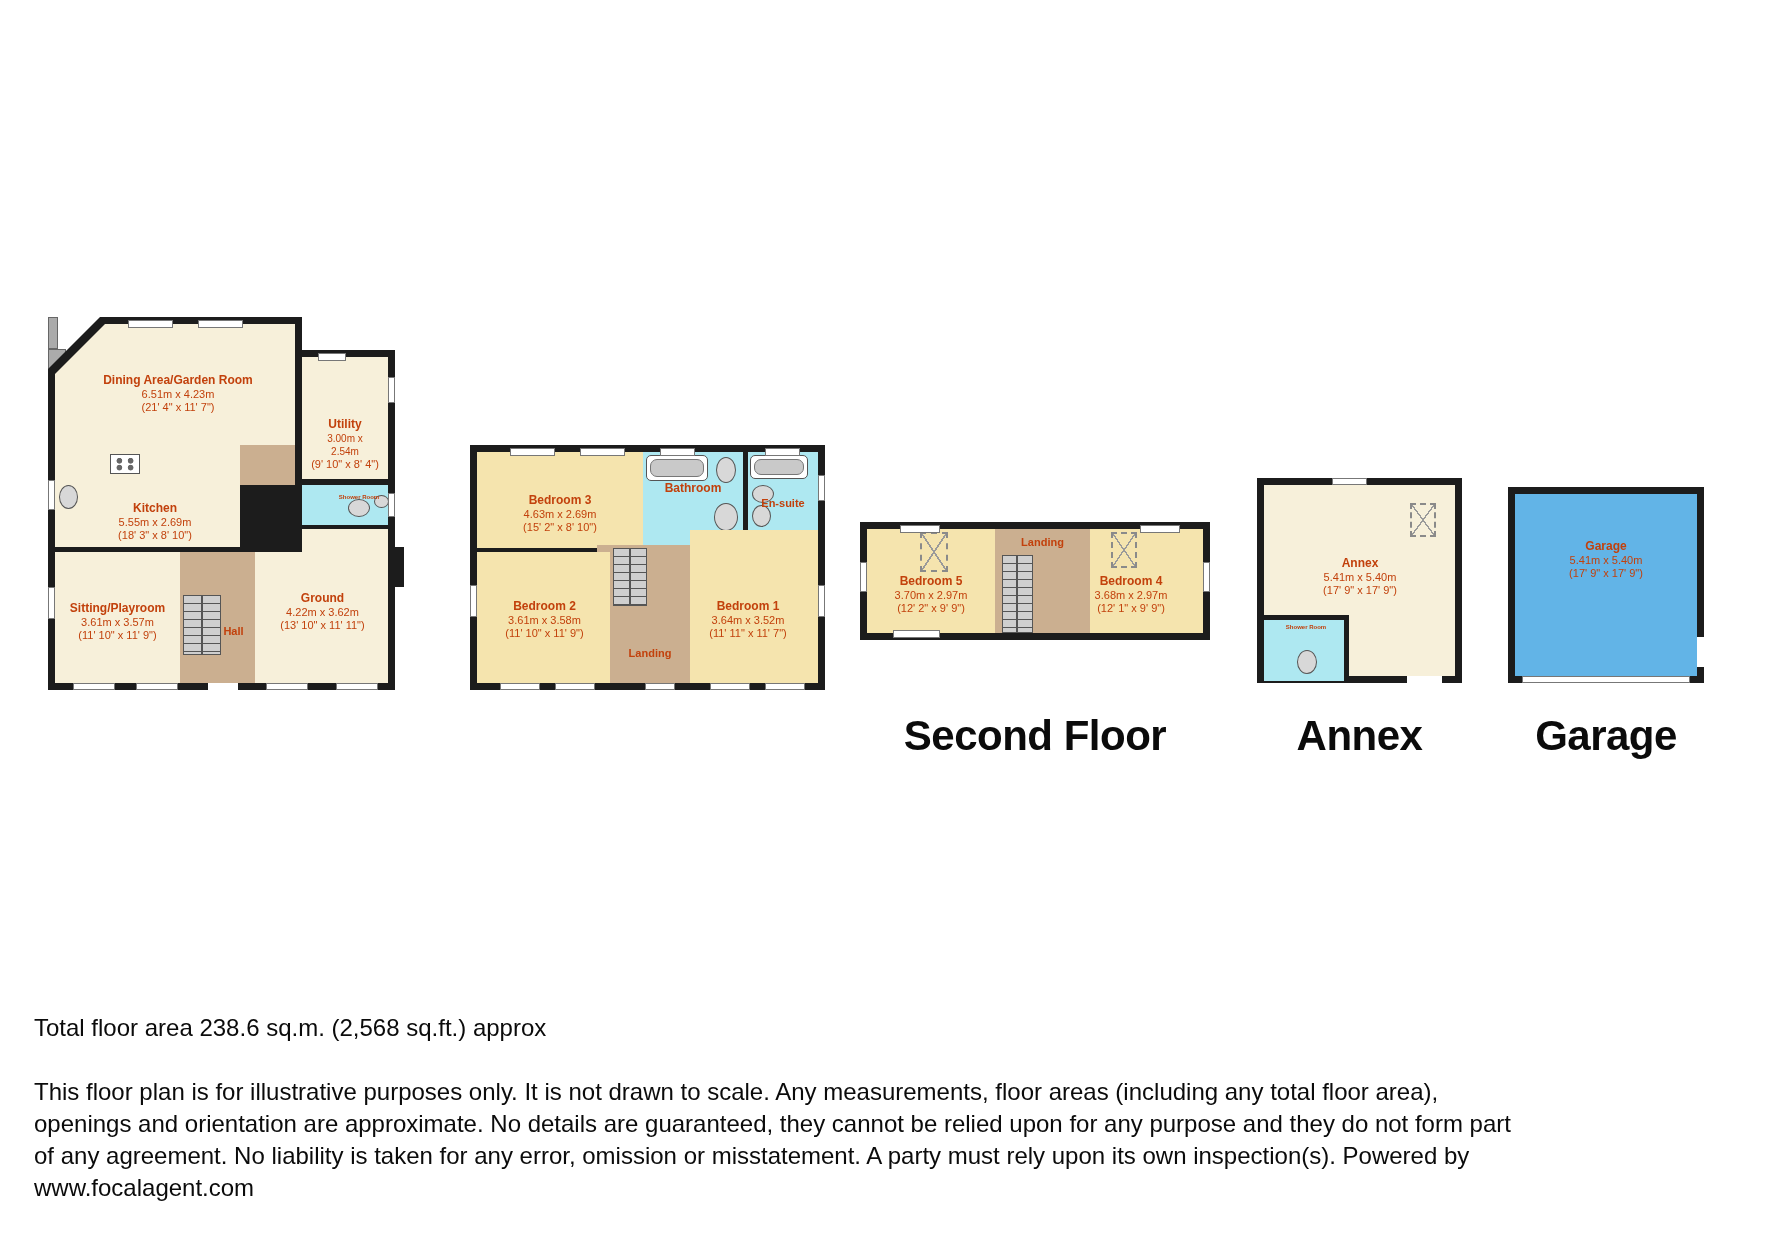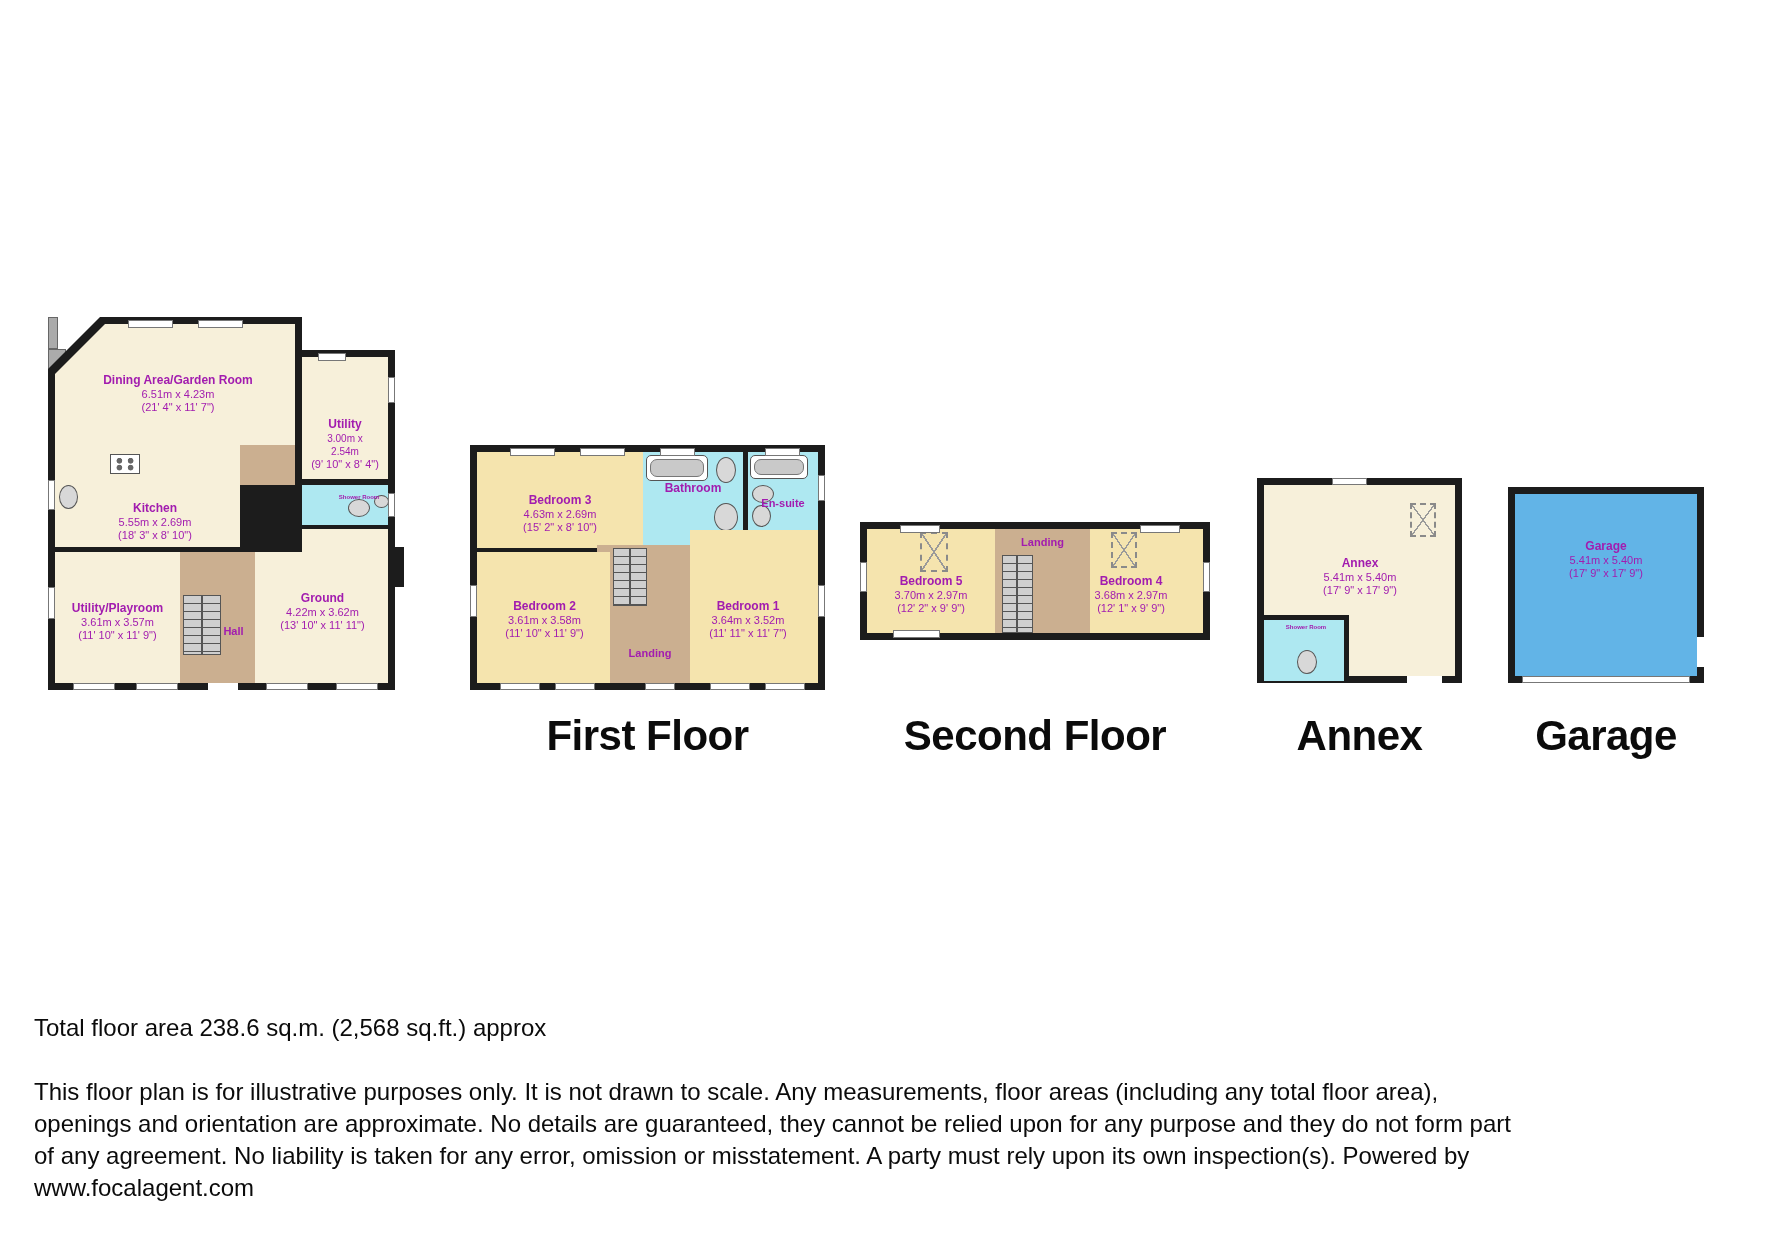--- a/index.html
+++ b/index.html
@@ -8,21 +8,21 @@
   .plan{position:absolute;}
   .slab{position:absolute;background:var(--wall);}
   .room{position:absolute;}
   .cream{background:var(--cream);}
   .yellow{background:var(--bedroom-yellow);}
   .tan{background:var(--hall-tan);}
   .cyan{background:var(--bathroom-cyan);}
   .blue{background:var(--garage-blue);}
   .gray{background:var(--fixture-gray);border:1px solid #666;box-sizing:border-box;}
   .room-label{position:absolute;display:flex;flex-direction:column;align-items:center;
-              text-align:center;color:#a21caf;pointer-events:none;}
+              text-align:center;color:#c2410c;pointer-events:none;}
   .rname{font-weight:bold;font-size:12px;line-height:15px;white-space:nowrap;}
   .rname-sm{font-weight:bold;font-size:11px;line-height:13px;white-space:nowrap;}
   .rdim{font-size:11px;line-height:13px;white-space:nowrap;}
   .rdim-wrap{font-size:10px;line-height:13px;width:60px;}
   .tinyname{font-weight:bold;font-size:6px;line-height:7px;white-space:nowrap;}
   .window{position:absolute;background:#fff;border:1px solid #777;box-sizing:border-box;}
   .door{position:absolute;background:#fff;}
   .stairs{position:absolute;border:1px solid #555;box-sizing:border-box;
           background-image:
             linear-gradient(90deg, transparent 0 calc(50% - 1px), #555 calc(50% - 1px) calc(50% + 1px), transparent calc(50% + 1px)),
@@ -101,21 +101,21 @@
     </div>
     <div class="room-label" style="left:27px;top:184px;width:160px;">
       <span class="rname">Kitchen</span>
       <span class="rdim">5.55m x 2.69m</span>
       <span class="rdim">(18' 3" x 8' 10")</span>
     </div>
     <div class="room-label" style="left:282px;top:177px;width:58px;">
       <span class="tinyname">Shower Room</span>
     </div>
     <div class="room-label" style="left:7px;top:284px;width:125px;">
-      <span class="rname">Utility/Playroom</span>
+      <span class="rname">Sitting/Playroom</span>
       <span class="rdim">3.61m x 3.57m</span>
       <span class="rdim">(11' 10" x 11' 9")</span>
     </div>
     <div class="room-label" style="left:163px;top:308px;width:45px;">
       <span class="rname-sm">Hall</span>
     </div>
     <div class="room-label" style="left:212px;top:274px;width:125px;">
       <span class="rname">Ground</span>
       <span class="rdim">4.22m x 3.62m</span>
       <span class="rdim">(13' 10" x 11' 11")</span>
@@ -173,21 +173,20 @@
     </div>
     <div class="room-label" style="left:140px;top:202px;width:80px;">
       <span class="rname-sm">Landing</span>
     </div>
     <div class="room-label" style="left:218px;top:154px;width:120px;">
       <span class="rname">Bedroom 1</span>
       <span class="rdim">3.64m x 3.52m</span>
       <span class="rdim">(11' 11" x 11' 7")</span>
     </div>
   </div>
-  <div class="floor-title" style="left:470px;top:712px;width:355px;">First Floor</div>
 
   <div class="plan" style="left:860px;top:522px;width:350px;height:118px;">
     <div class="slab" style="left:0;top:0;width:350px;height:118px;"></div>
 
     <div class="room yellow" style="left:7px;top:7px;width:128px;height:104px;"></div>
     <div class="velux" style="left:60px;top:10px;width:28px;height:40px;"></div>
     <div class="room tan" style="left:135px;top:7px;width:95px;height:104px;"></div>
     <div class="stairs" style="left:142px;top:33px;width:31px;height:78px;"></div>
     <div class="room yellow" style="left:230px;top:7px;width:113px;height:104px;"></div>
     <div class="velux" style="left:251px;top:10px;width:26px;height:36px;"></div>

